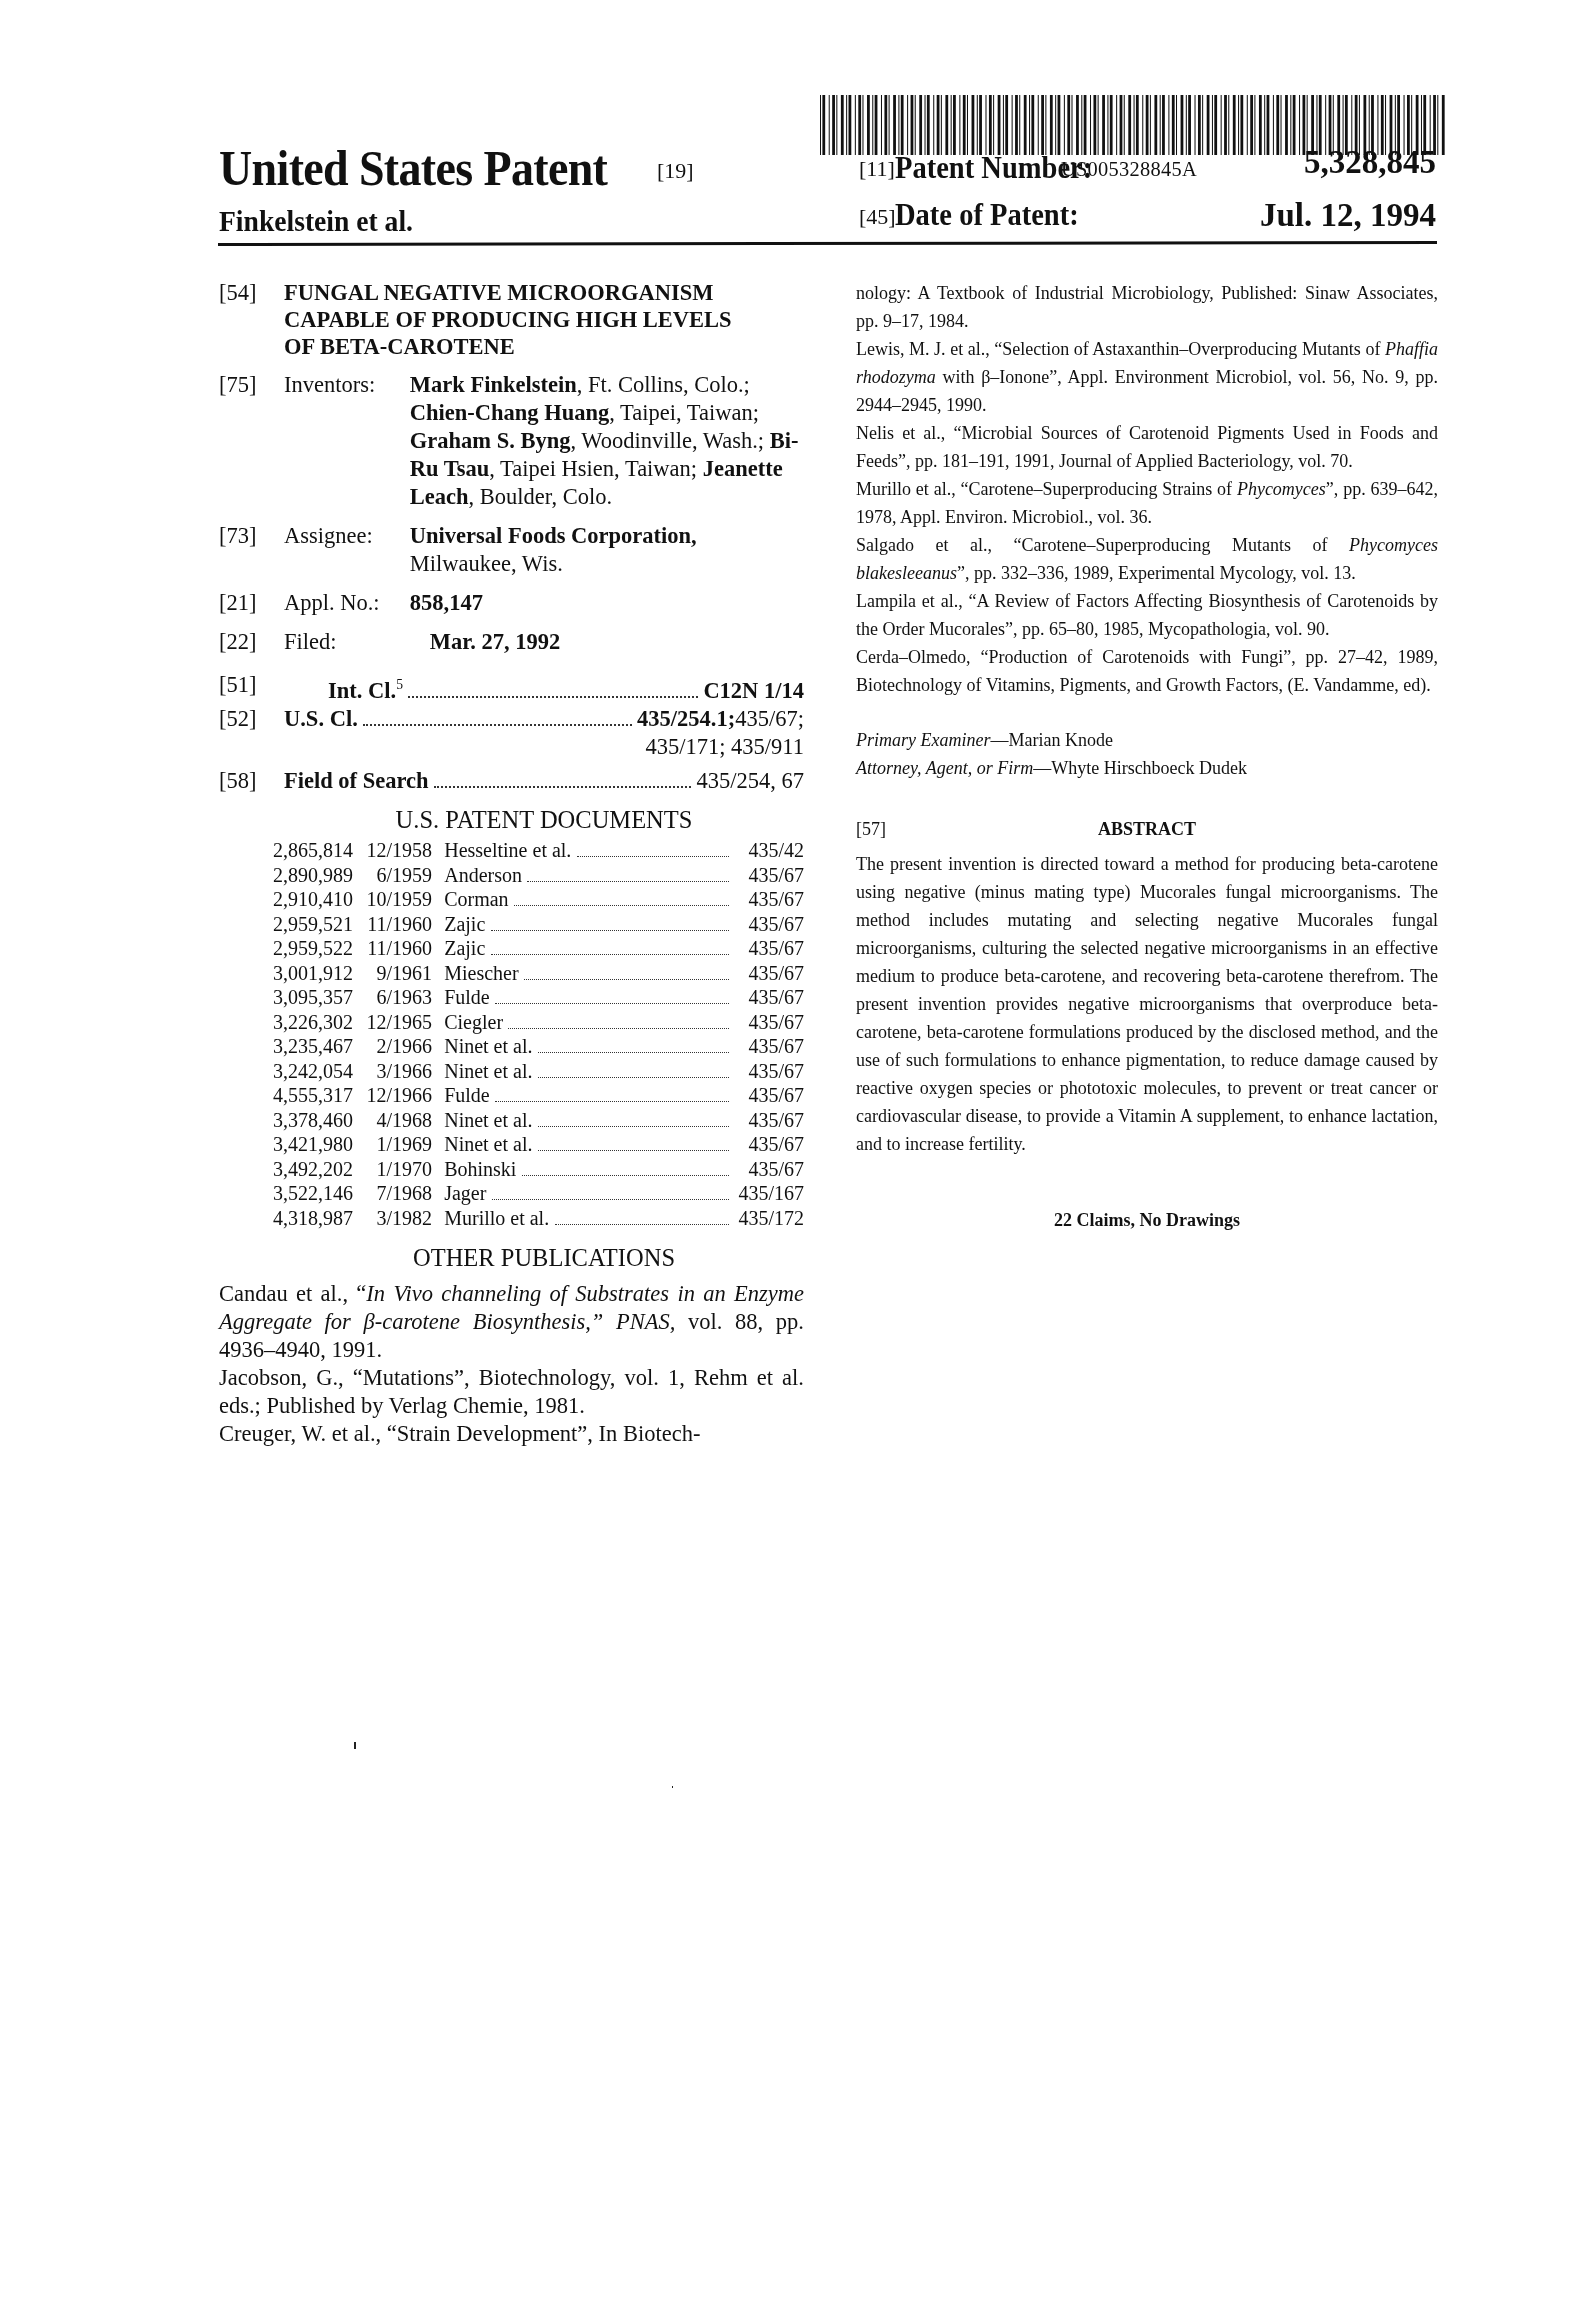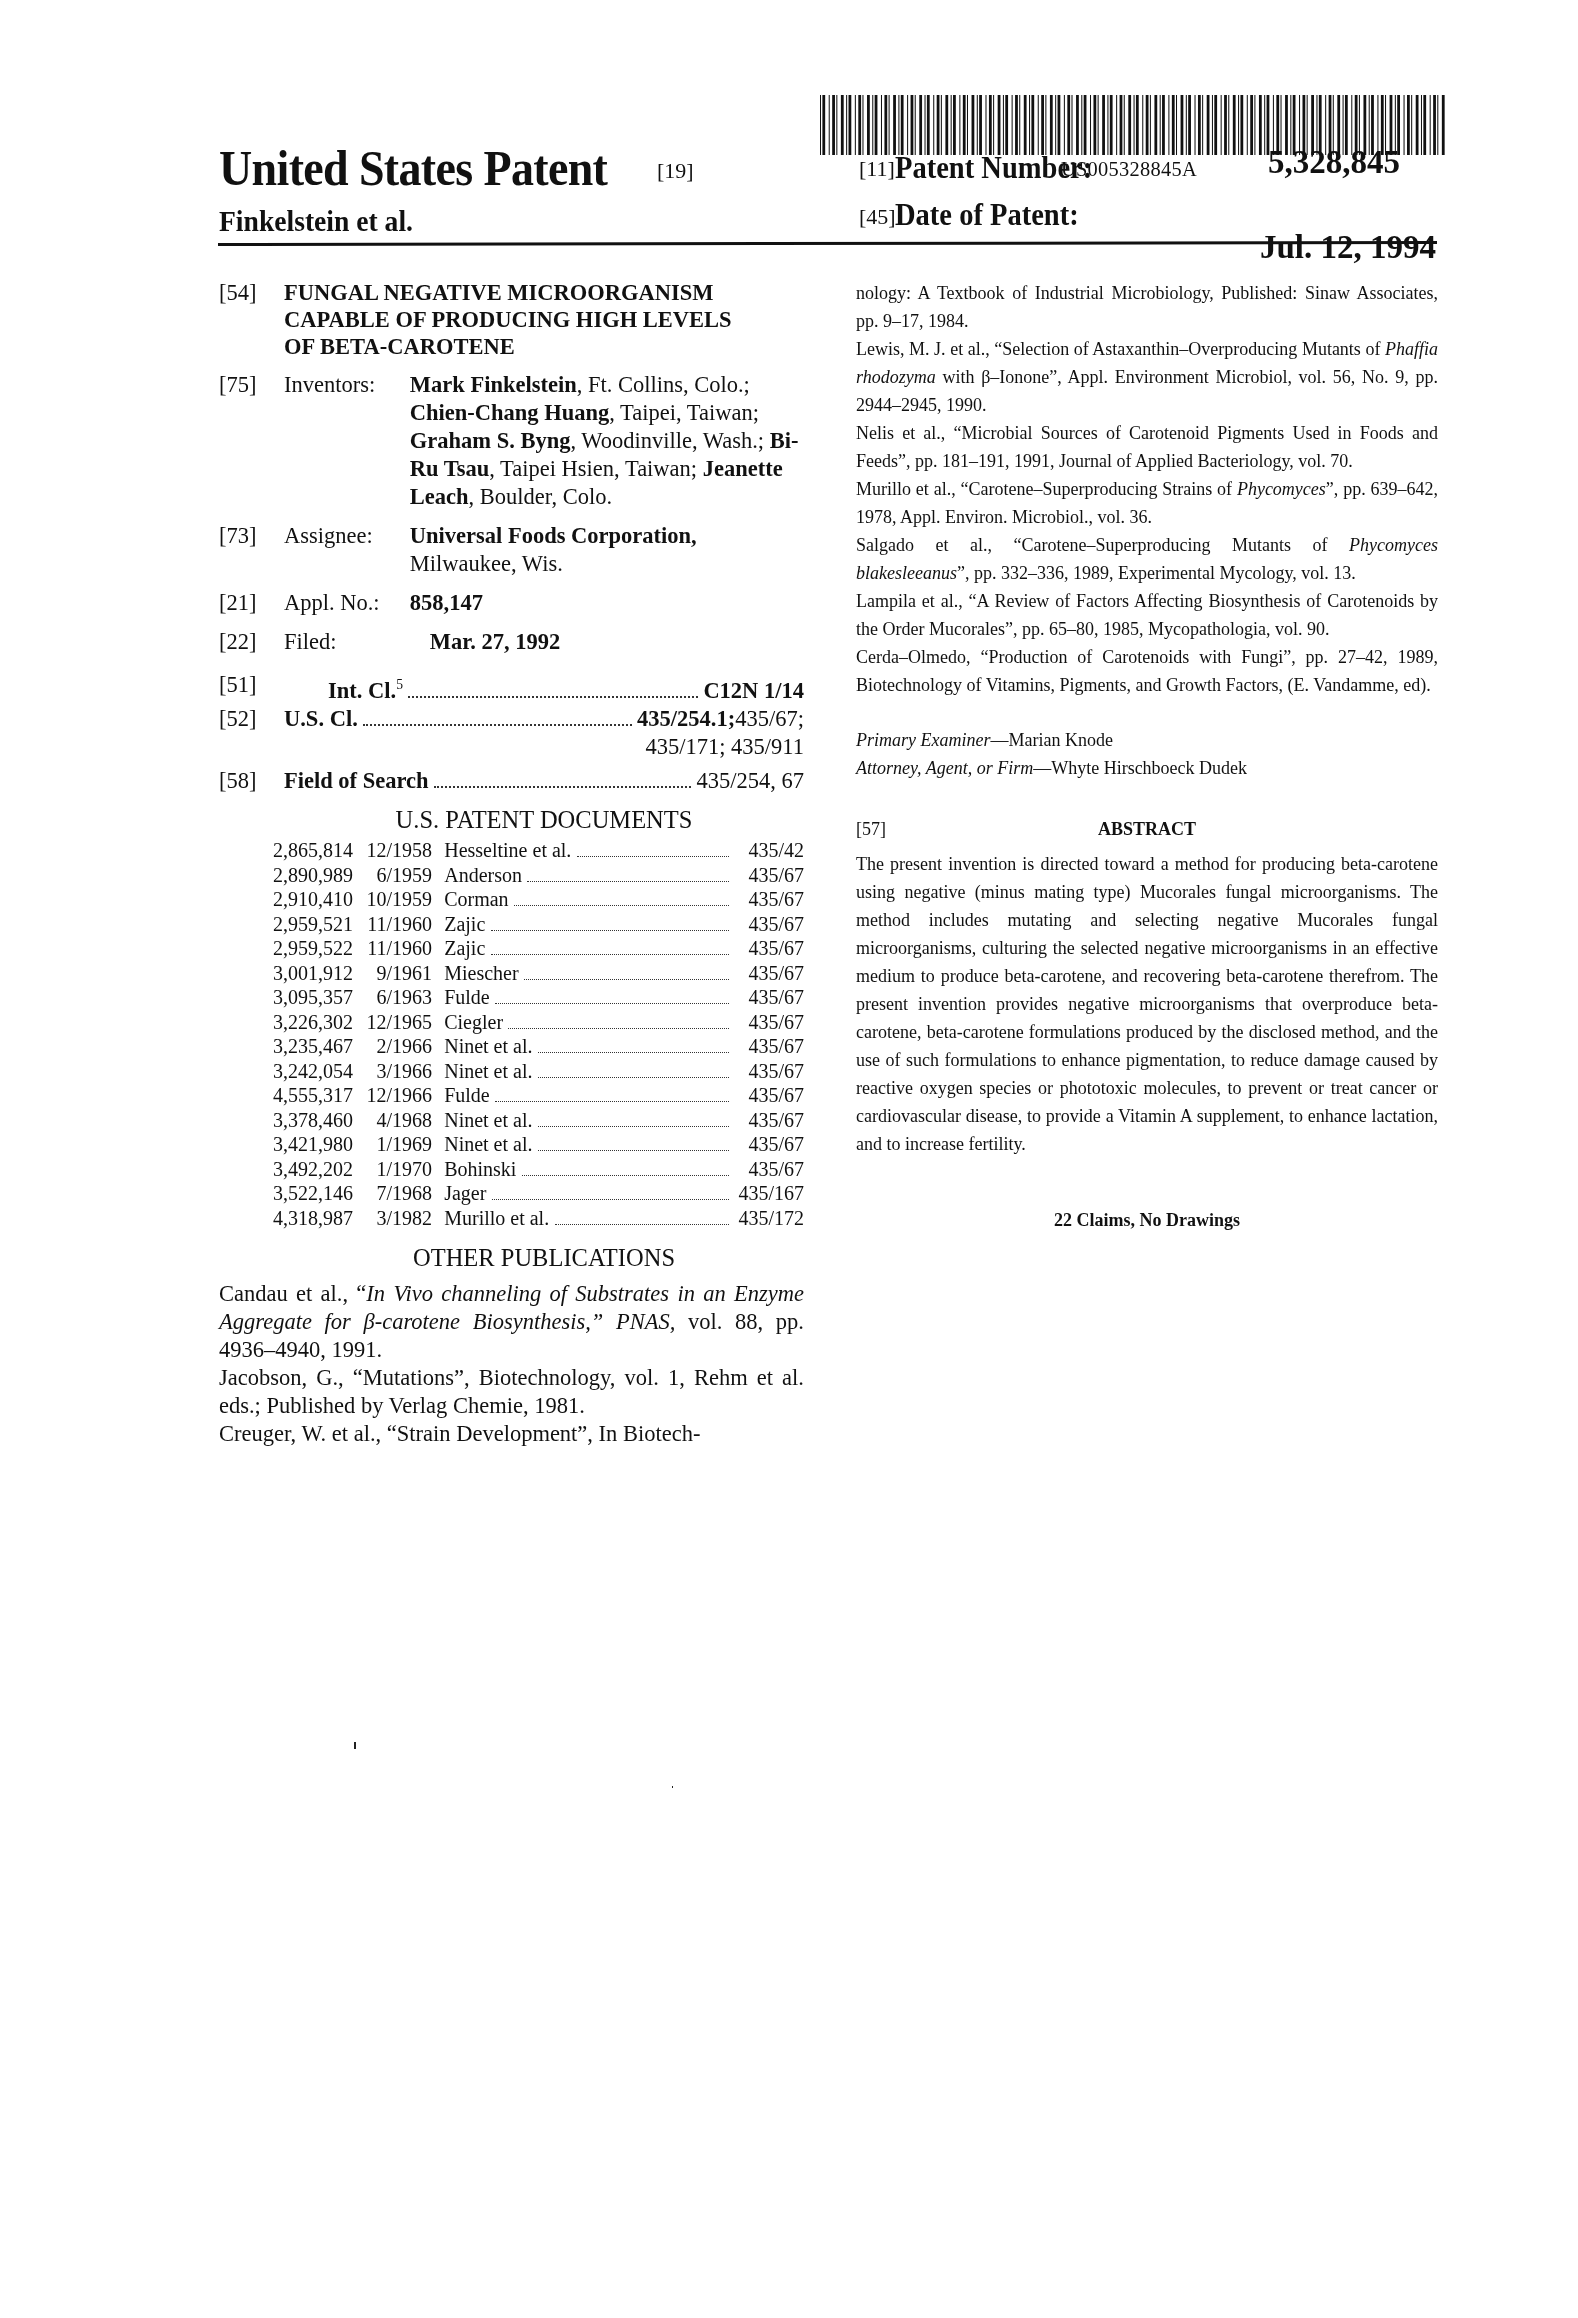--- a/index.html
+++ b/index.html
@@ -10,24 +10,24 @@
   #barcode { left:820px; top:95px; width:626px; height:60px; }
   #barcode-text { left:816px; top:158px; width:626px; text-align:center; font-size:20.4px; letter-spacing:0.3px; }
   #title { left:219px; top:139px; font-size:50px; font-weight:bold; letter-spacing:-0.7px; transform:scaleX(0.92); transform-origin:left; }
   #title-code { left:657px; top:158px; font-size:22px; }
   #assignee-short { left:219px; top:204px; font-size:30px; font-weight:bold; transform:scaleX(0.92); transform-origin:left; }
   .hdr-code { font-size:22px; }
   .hdr-label { font-size:31px; font-weight:bold; transform:scaleX(0.92); transform-origin:left; }
   .hdr-value { font-size:33px; font-weight:bold; text-align:right; }
   #pn-code { left:859px; top:156px; }
   #pn-label { left:895px; top:150px; }
-  #pn-value { left:1121px; width:279px; top:144px; }
+  #pn-value { left:1157px; width:279px; top:144px; }
   #dp-code { left:859px; top:204px; }
   #dp-label { left:895px; top:197px; }
-  #dp-value { left:1157px; width:279px; top:197px;margin-top:32px; }
+  #dp-value { left:1157px; width:279px; top:197px; }
   #rule { left:218px; top:242px; width:1219px; height:3.4px; background:#111; transform:rotate(-0.1deg); }
 
   
   #left { left:219px; top:279px; width:585px; font-size:22.5px; line-height:28px; }
   .field { display:flex; margin-bottom:11px; }
   .fcode { width:65px; flex:none; }
   .flabel { width:119px; flex:none; }
   .fbody { flex:1; }
   .b { font-weight:bold; }
   .title54 { font-weight:bold; line-height:27px; }

